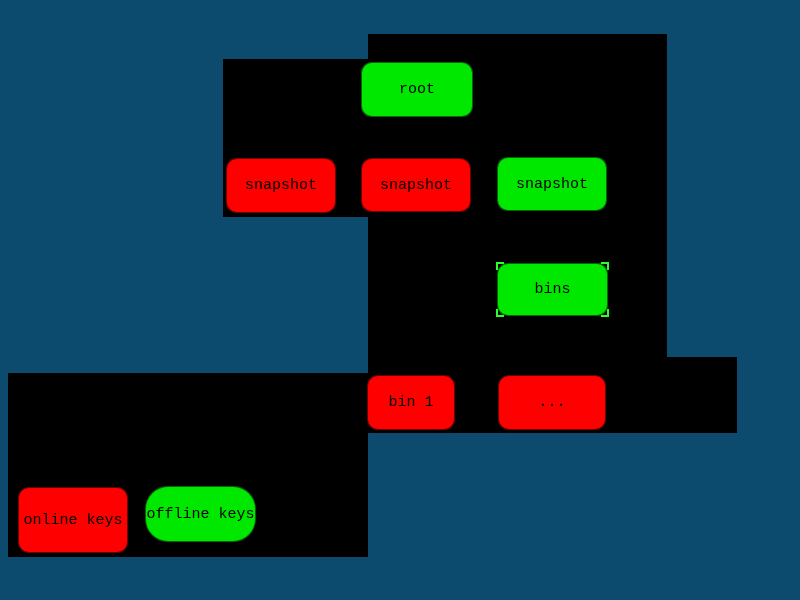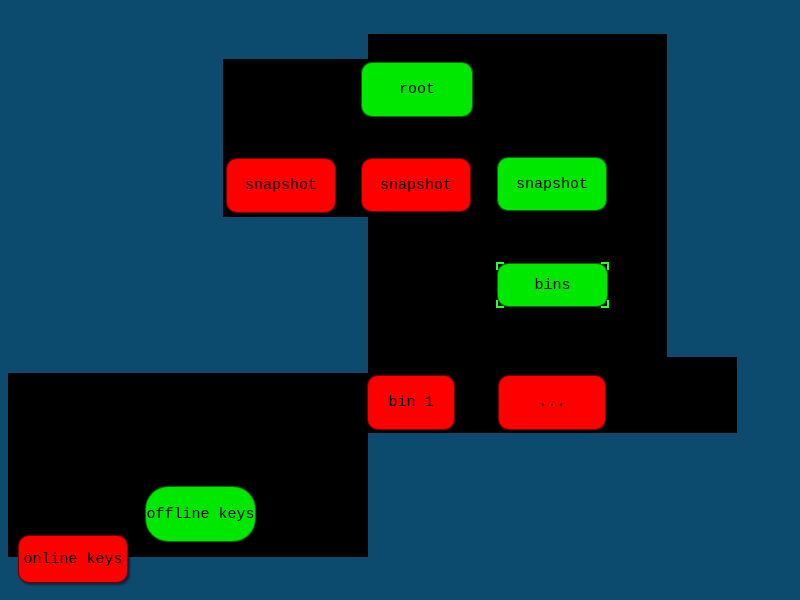--- a/index.html
+++ b/index.html
@@ -69,38 +69,38 @@
   </div>
 
   <div class="node red" style="left:361px; top:158px; width:110px; height:54px;">
     <span class="lbl">snapshot</span>
   </div>
 
   <div class="node green" style="left:497px; top:157px; width:110px; height:54px;">
     <span class="lbl">snapshot</span>
   </div>
 
-  <div class="node green" style="left:497px; top:263px; width:111px; height:44px;">
+  <div class="node green" style="left:497px; top:263px; width:111px; height:53px;">
     <span class="lbl">bins</span>
     <span class="handle h-tl"></span>
     <span class="handle h-tr"></span>
     <span class="handle h-bl"></span>
     <span class="handle h-br"></span>
   </div>
 
   <div class="node red" style="left:367px; top:375px; width:88px; height:55px;">
     <span class="lbl">bin 1</span>
   </div>
 
   <div class="node red" style="left:498px; top:375px; width:108px; height:55px;">
     <span class="lbl">...</span>
   </div>
 
 
-  <div class="node red" style="left:18px; top:487px; width:110px; height:48px;margin-top:48px;">
+  <div class="node red" style="left:18px; top:487px; width:110px; height:66px;">
     <span class="lbl">online keys</span>
   </div>
 
   <div class="node green" style="left:145px; top:486px; width:111px; height:56px;border-radius:23px;">
     <span class="lbl">offline keys</span>
   </div>
 
 </div>
 
 </body></html>

